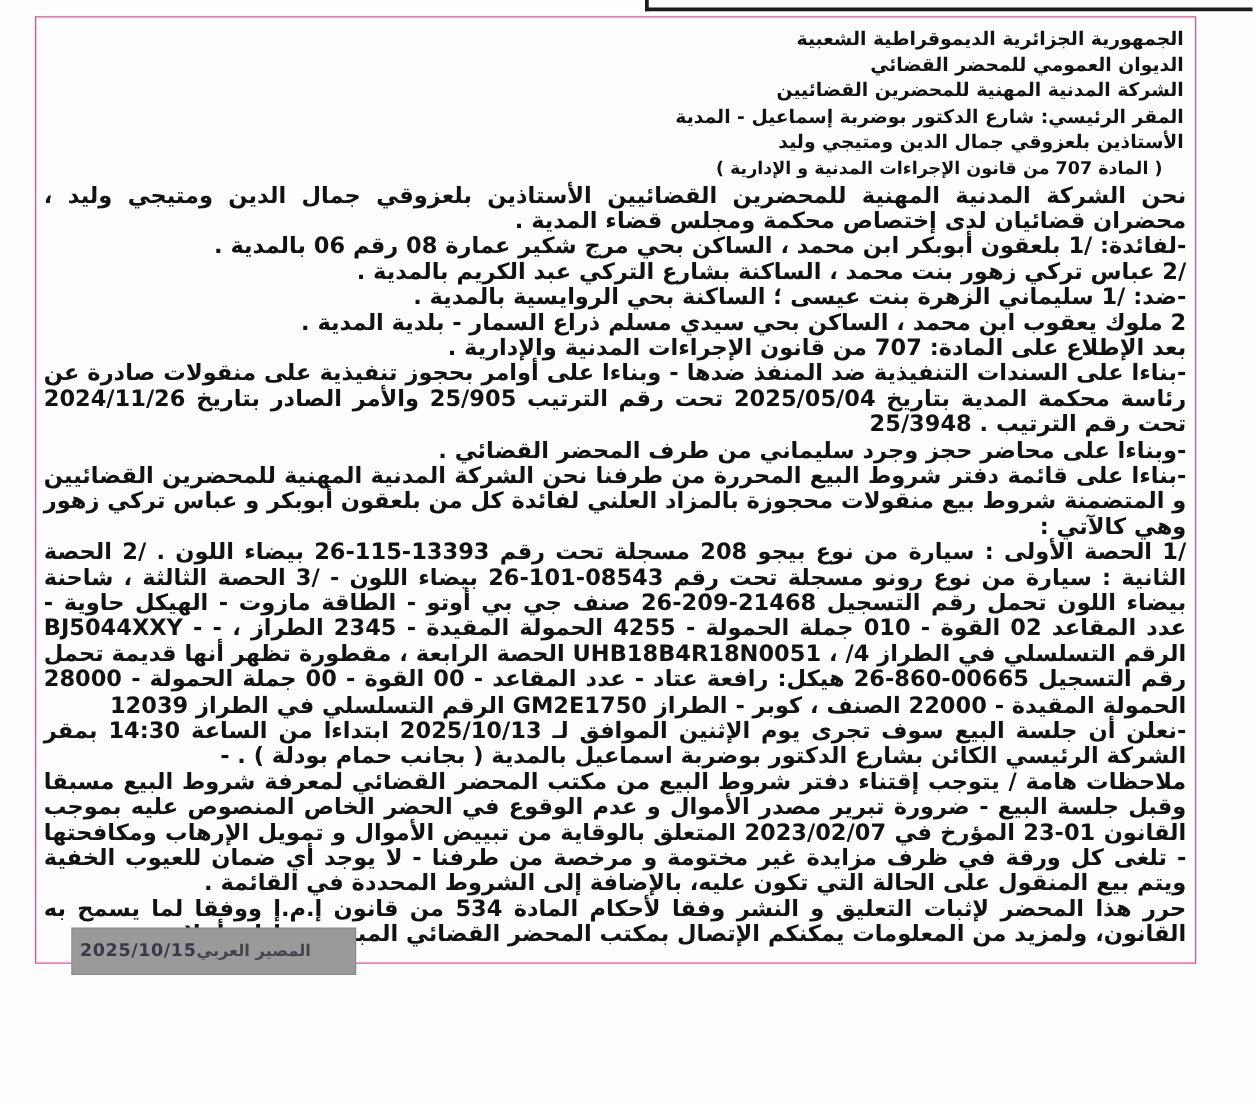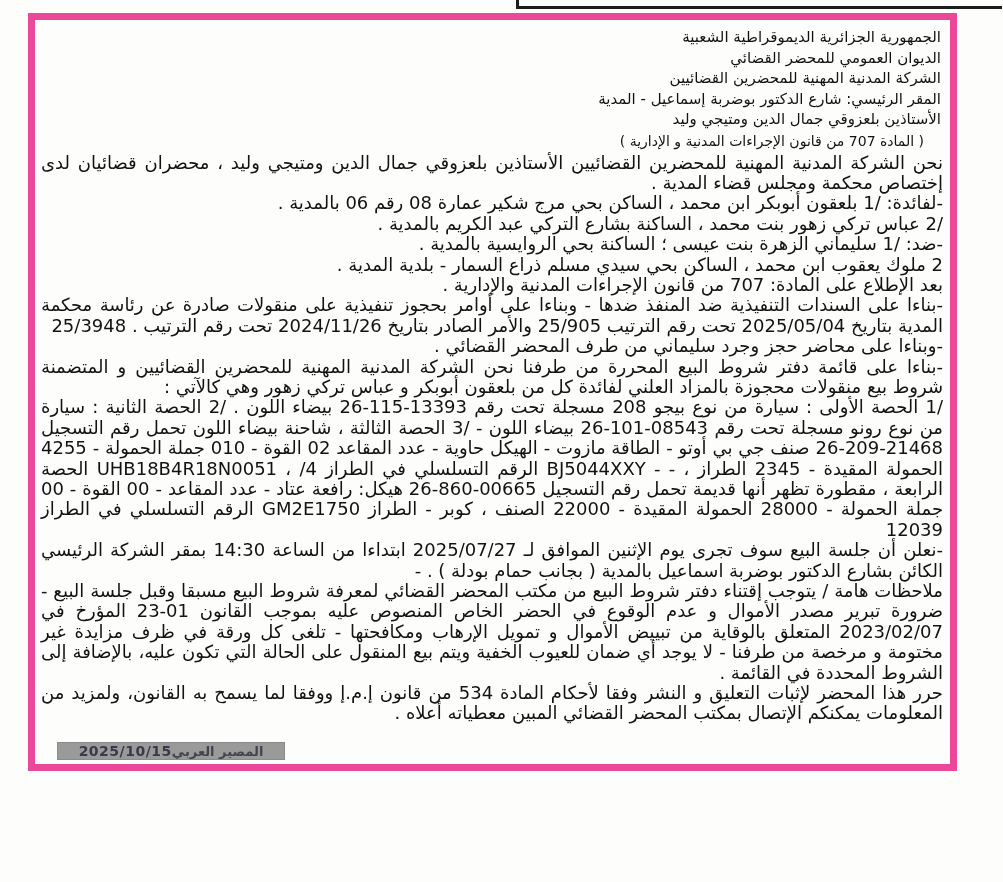--- a/index.html
+++ b/index.html
@@ -19,25 +19,25 @@
     position:absolute;
     left:516px;top:0;
     width:483px;height:6px;
     border-bottom:3px solid #1c1c1c;
     border-left:3px solid #1c1c1c;
   }
   .doc-box{
     position:absolute;
     left:28px;top:13px;
     width:929px;height:758px;
-    border:7px solid #ec4899;
+    border:1px solid #ec4899;
     box-sizing:border-box;
     direction:rtl;
     color:#121212;
-    font-weight:normal;
+    font-weight:bold;
     overflow:hidden;
   }
   .doc-header{
     padding:7px 9px 0 0;
     text-align:right;
   }
   .doc-header .h-line{
     font-size:15px;
     line-height:20.5px;
     letter-spacing:0;
@@ -62,26 +62,26 @@
     text-align:right;
   }
   .doc-body p{
     margin:0;
     text-align:justify;
     text-align-last:right;
   }
   .stamp{
     position:absolute;
     left:58px;top:743px;
-    width:226px;height:16px;
+    width:226px;height:36px;
     background:#9a9a9a;
     box-shadow:0 0 0 1px #8a8a8a;
     display:flex;
     align-items:center;
-    justify-content:center;
+    justify-content:flex-start;
     padding:0 6px;
     box-sizing:border-box;
     direction:ltr;
     font-weight:bold;
   }
   .stamp .stamp-date{
     color:#39394a;
     font-size:14px;
     letter-spacing:0.5px;
   }
@@ -114,21 +114,21 @@
       <p>نحن الشركة المدنية المهنية للمحضرين القضائيين الأستاذين بلعزوقي جمال الدين ومتيجي وليد ، محضران قضائيان لدى إختصاص محكمة ومجلس قضاء المدية .</p>
       <p>-لفائدة: /1 بلعقون أبوبكر ابن محمد ، الساكن بحي مرج شكير عمارة 08 رقم 06 بالمدية .</p>
       <p>/2 عباس تركي زهور بنت محمد ، الساكنة بشارع التركي عبد الكريم بالمدية .</p>
       <p>-ضد: /1 سليماني الزهرة بنت عيسى ؛ الساكنة بحي الروايسية بالمدية .</p>
       <p>2 ملوك يعقوب ابن محمد ، الساكن بحي سيدي مسلم ذراع السمار - بلدية المدية .</p>
       <p>بعد الإطلاع على المادة: 707 من قانون الإجراءات المدنية والإدارية .</p>
       <p>-بناءا على السندات التنفيذية ضد المنفذ ضدها - وبناءا على أوامر بحجوز تنفيذية على منقولات صادرة عن رئاسة محكمة المدية بتاريخ 2025/05/04 تحت رقم الترتيب 25/905 والأمر الصادر بتاريخ 2024/11/26 تحت رقم الترتيب . 25/3948</p>
       <p>-وبناءا على محاضر حجز وجرد سليماني من طرف المحضر القضائي .</p>
       <p>-بناءا على قائمة دفتر شروط البيع المحررة من طرفنا نحن الشركة المدنية المهنية للمحضرين القضائيين و المتضمنة شروط بيع منقولات محجوزة بالمزاد العلني لفائدة كل من بلعقون أبوبكر و عباس تركي زهور وهي كالآتي :</p>
       <p>/1 الحصة الأولى : سيارة من نوع بيجو 208 مسجلة تحت رقم 13393-115-26 بيضاء اللون . /2 الحصة الثانية : سيارة من نوع رونو مسجلة تحت رقم 08543-101-26 بيضاء اللون - /3 الحصة الثالثة ، شاحنة بيضاء اللون تحمل رقم التسجيل 21468-209-26 صنف جي بي أوتو - الطاقة مازوت - الهيكل حاوية - عدد المقاعد 02 القوة - 010 جملة الحمولة - 4255 الحمولة المقيدة - 2345 الطراز ، - - BJ5044XXY الرقم التسلسلي في الطراز UHB18B4R18N0051 ، /4 الحصة الرابعة ، مقطورة تظهر أنها قديمة تحمل رقم التسجيل 00665-860-26 هيكل: رافعة عتاد - عدد المقاعد - 00 القوة - 00 جملة الحمولة - 28000 الحمولة المقيدة - 22000 الصنف ، كوبر - الطراز GM2E1750 الرقم التسلسلي في الطراز 12039</p>
-      <p>-نعلن أن جلسة البيع سوف تجرى يوم الإثنين الموافق لـ 2025/07/27 ابتداءا من الساعة 14:30 بمقر الشركة الرئيسي الكائن بشارع الدكتور بوضربة اسماعيل بالمدية ( بجانب حمام بودلة ) . -</p>
+      <p>-نعلن أن جلسة البيع سوف تجرى يوم الإثنين الموافق لـ 2025/10/13 ابتداءا من الساعة 14:30 بمقر الشركة الرئيسي الكائن بشارع الدكتور بوضربة اسماعيل بالمدية ( بجانب حمام بودلة ) . -</p>
       <p>ملاحظات هامة / يتوجب إقتناء دفتر شروط البيع من مكتب المحضر القضائي لمعرفة شروط البيع مسبقا وقبل جلسة البيع - ضرورة تبرير مصدر الأموال و عدم الوقوع في الحضر الخاص المنصوص عليه بموجب القانون 01-23 المؤرخ في 2023/02/07 المتعلق بالوقاية من تبييض الأموال و تمويل الإرهاب ومكافحتها - تلغى كل ورقة في ظرف مزايدة غير مختومة و مرخصة من طرفنا - لا يوجد أي ضمان للعيوب الخفية ويتم بيع المنقول على الحالة التي تكون عليه، بالإضافة إلى الشروط المحددة في القائمة .</p>
       <p>حرر هذا المحضر لإثبات التعليق و النشر وفقا لأحكام المادة 534 من قانون إ.م.إ ووفقا لما يسمح به القانون، ولمزيد من المعلومات يمكنكم الإتصال بمكتب المحضر القضائي المبين معطياته أعلاه .</p>
     </div>
 
   </div>
 
   <div class="stamp">
     <span class="stamp-date">2025/10/15</span>
     <span class="stamp-paper">المصير العربي</span>
   </div>

